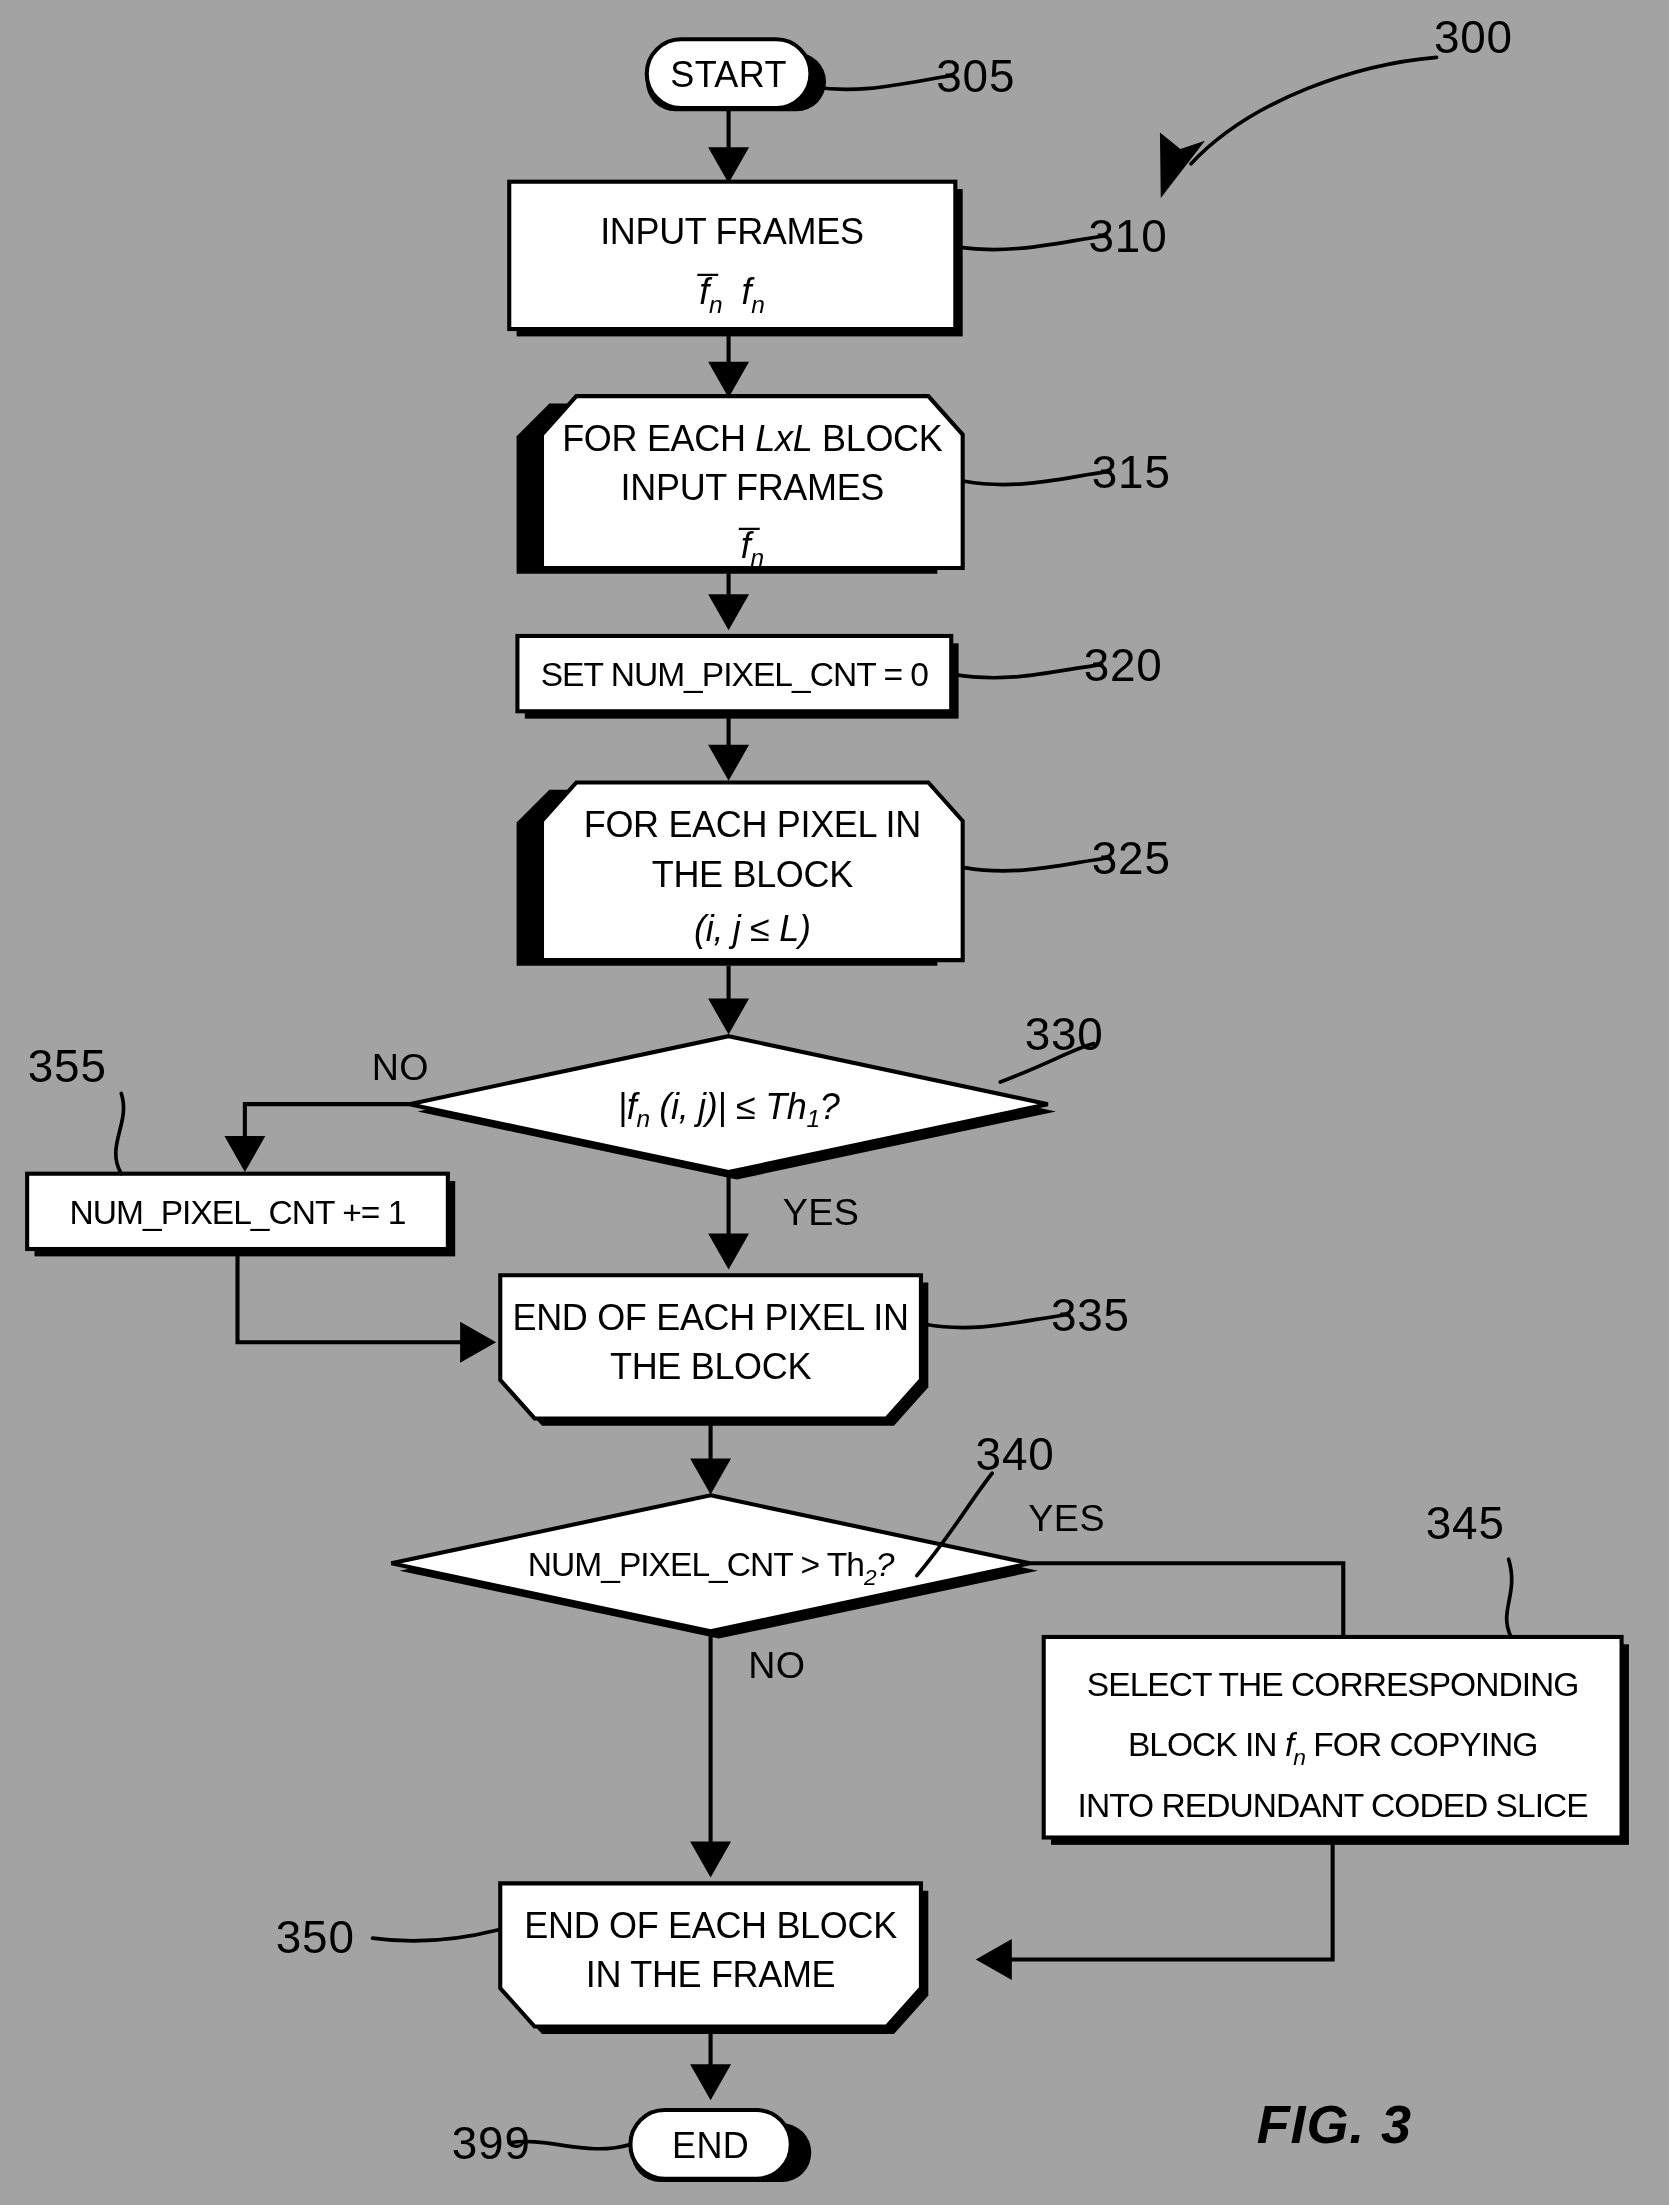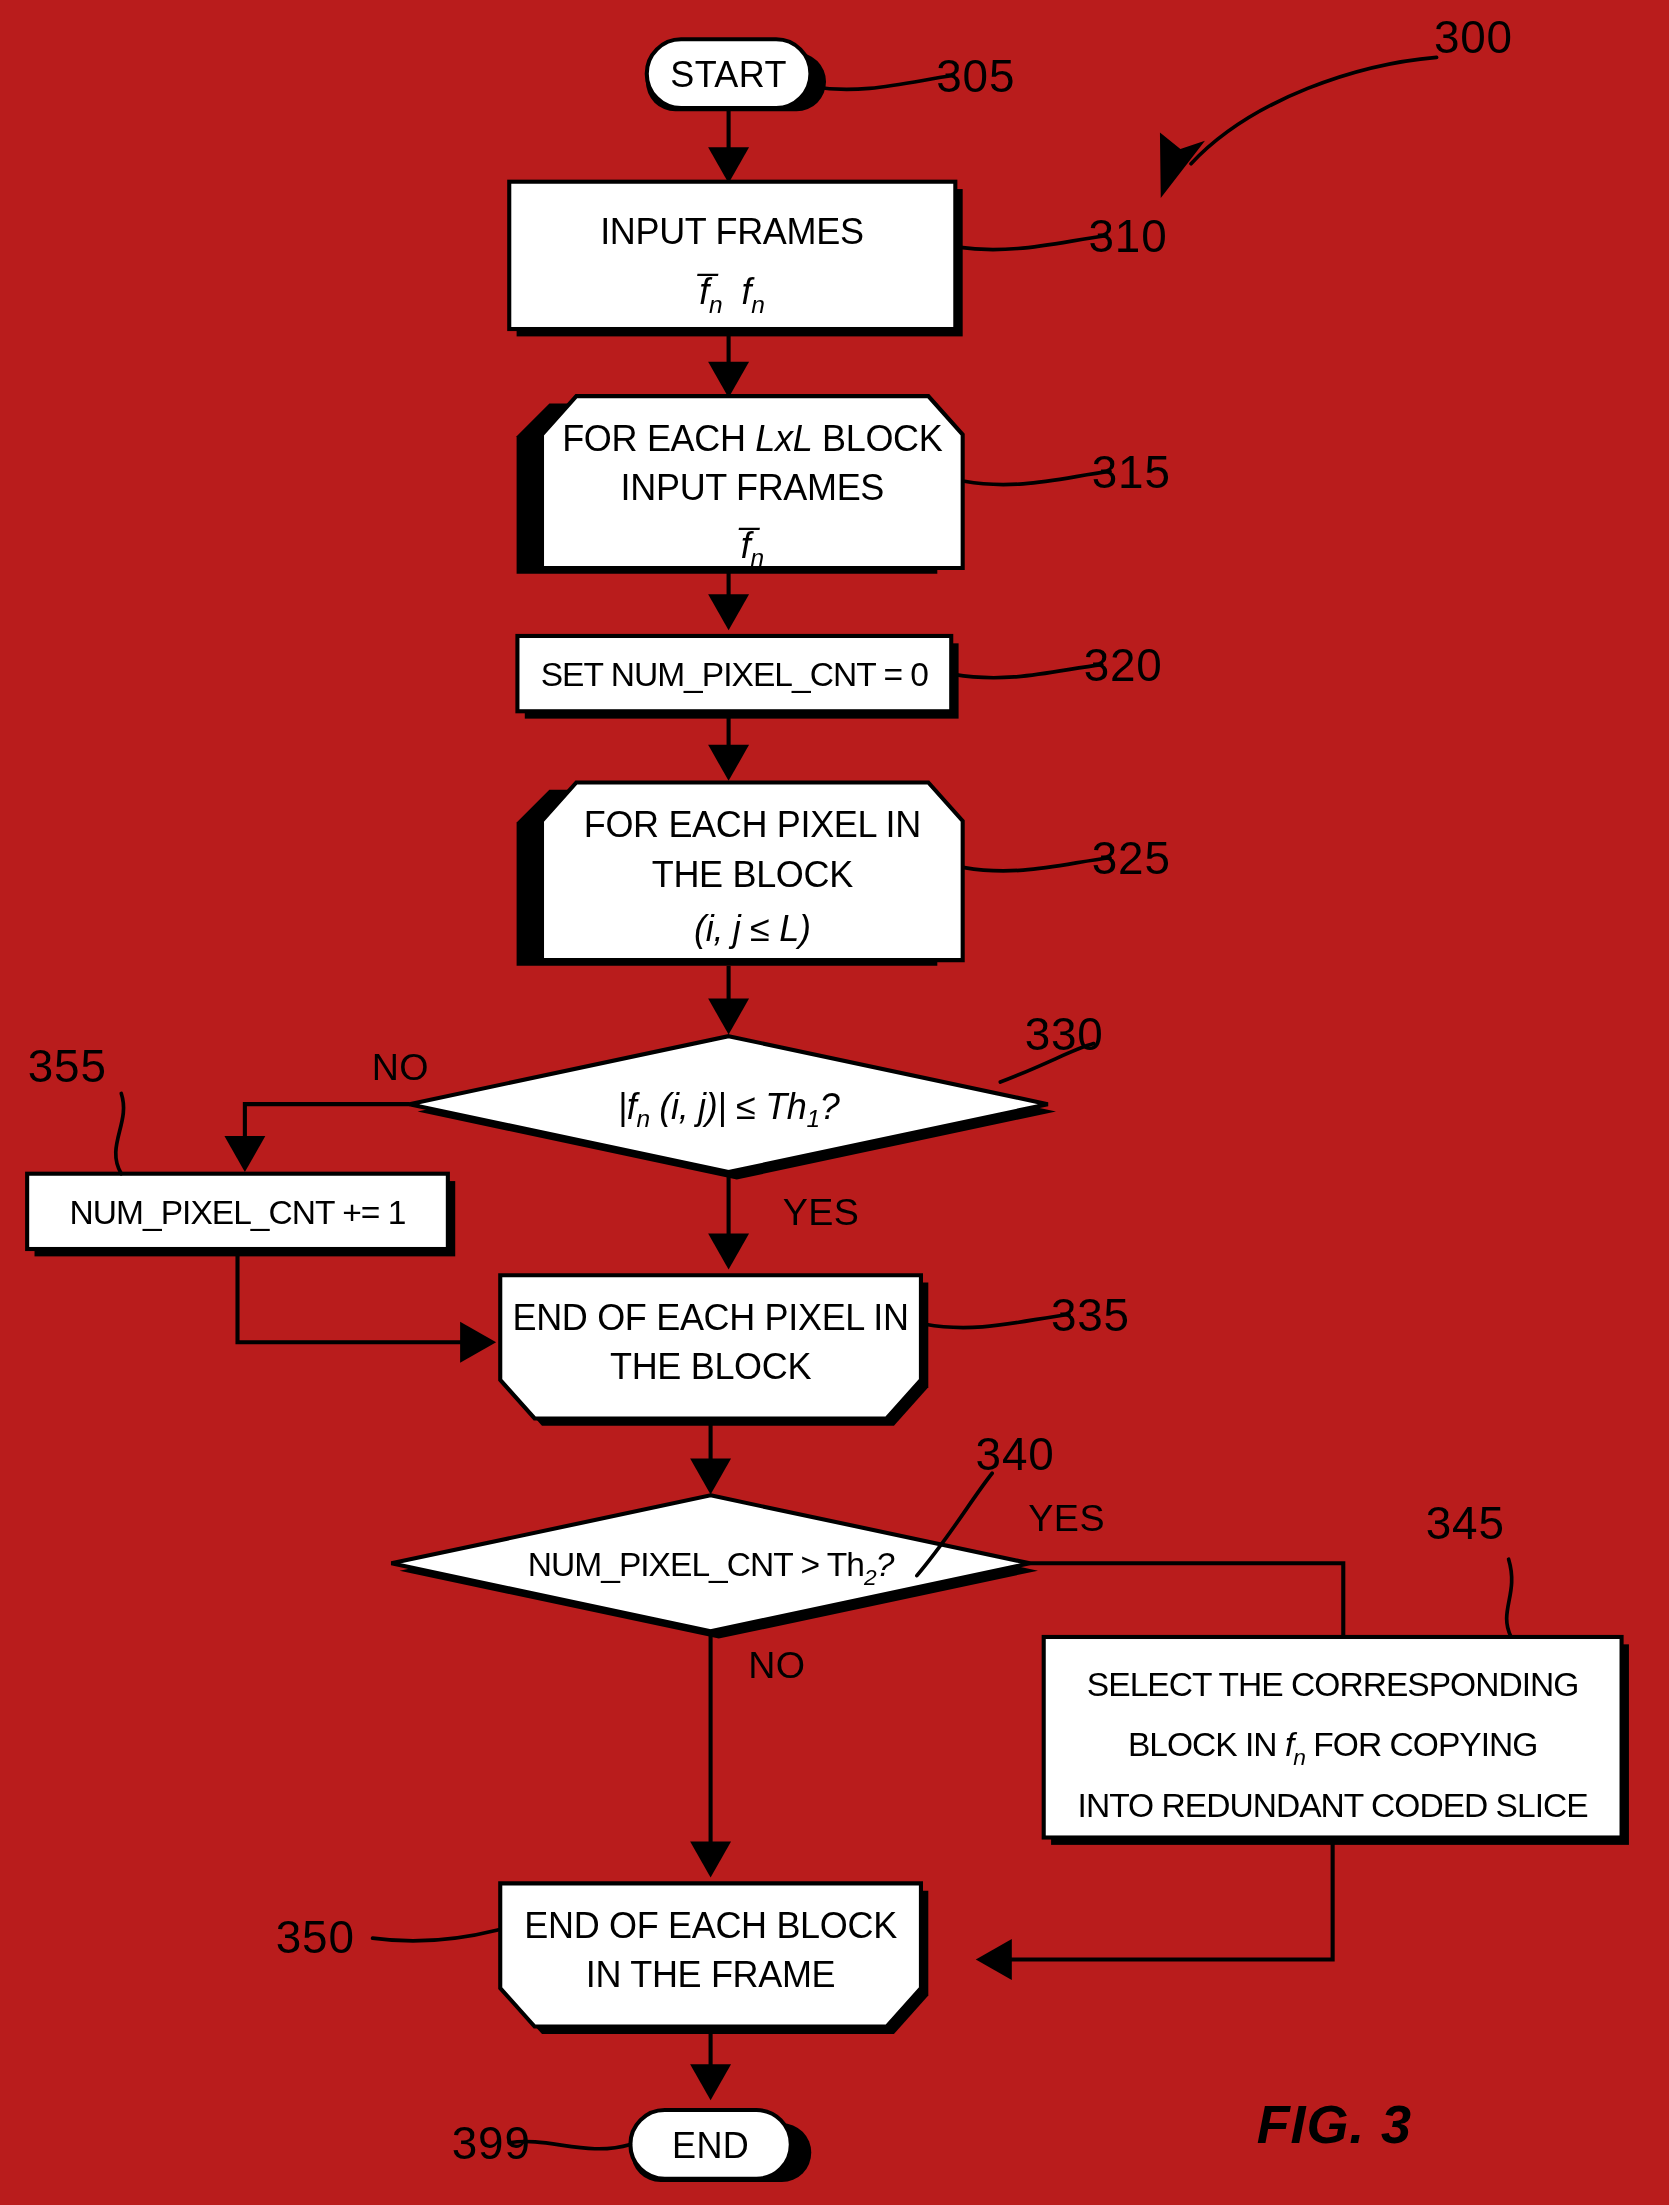--- a/index.html
+++ b/index.html
@@ -5,21 +5,21 @@
 <style>
   html, body {
     margin: 0;
     padding: 0;
     background: #ffffff;
   }
   #canvas {
     position: relative;
     width: 1670px;
     height: 2205px;
-    background: #b91c1c;
+    background: #a3a3a3;
     font-family: "Liberation Sans", sans-serif;
   }
   svg#diagram {
     position: absolute;
     top: 0;
     left: 0;
     width: 1670px;
     height: 2205px;
   }
   .shape-fill { fill: #ffffff; }

